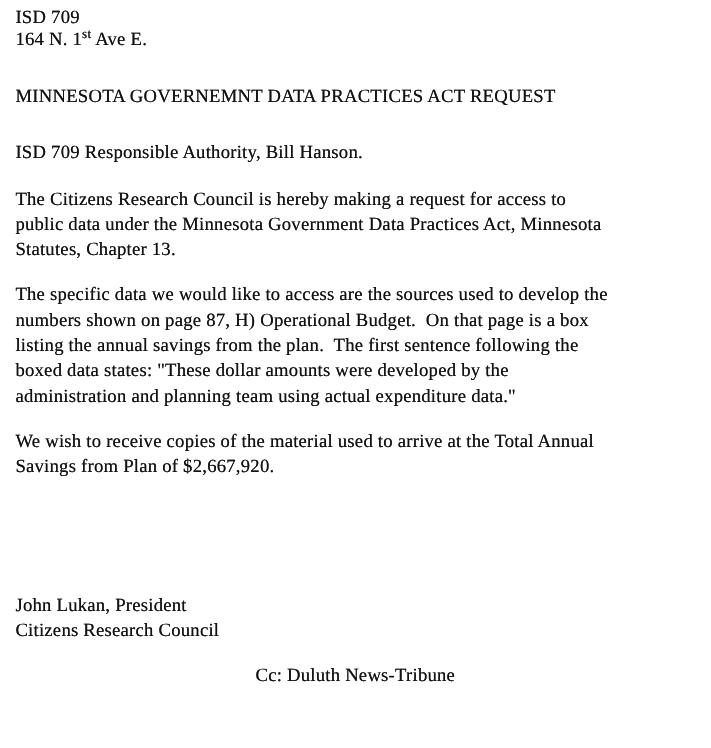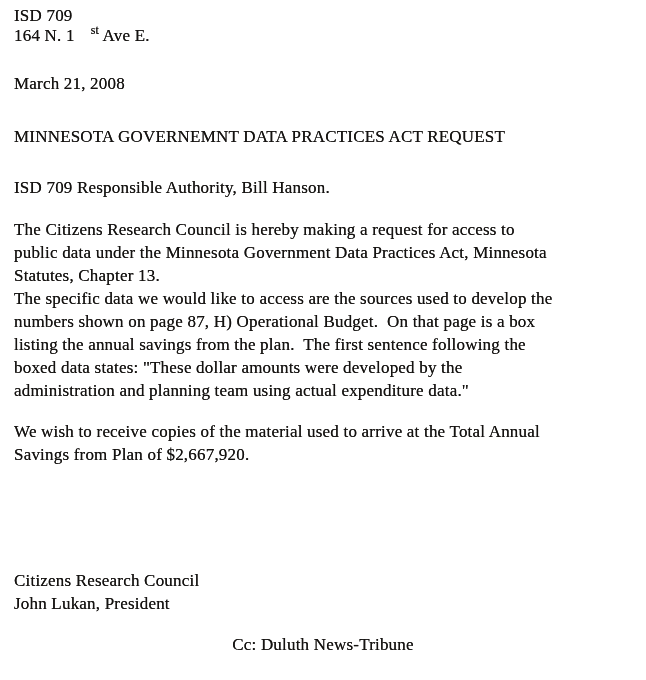--- a/index.html
+++ b/index.html
@@ -29,78 +29,76 @@
   .sender-block {
     line-height: 20px;
   }
   .sender-line {
     white-space: pre-wrap;
   }
   sup.ordinal {
     font-size: 12px;
     line-height: 0;
     vertical-align: super;
-    margin-left: 16px;
   }
   .date-line {
     margin-top: 26px;
   }
   .subject-line {
     margin-top: 30px;
     white-space: pre-wrap;
   }
   .recipient-line {
     margin-top: 28px;
     white-space: pre-wrap;
   }
   .para {
     white-space: pre-wrap; 
     margin: 0;
   }
   .para-1 { margin-top: 19px; }
-  .para-2 { }
+  .para-2 { margin-top: 18px; }
   .para-3 { margin-top: 18px; }
   .signature-block {
     margin-top: 103px;
   }
   .cc-line {
     margin-top: 18px;
     white-space: pre-wrap;
     text-align: center;
   }
 </style>
 </head>
 <body>
 
 <div class="letter">
 
   <div class="sender-block">
     <div class="sender-line">ISD 709</div>
     <div class="sender-line"><span>164 N. 1</span><sup class="ordinal">st</sup><span> Ave E.</span></div>
   </div>
 
-  <div class="date-line">March 21, 2008</div>
 
   <div class="subject-line">MINNESOTA GOVERNEMNT DATA PRACTICES ACT REQUEST</div>
 
   <div class="recipient-line">ISD 709 Responsible Authority, Bill Hanson.</div>
 
   <p class="para para-1">The Citizens Research Council is hereby making a request for access to
 public data under the Minnesota Government Data Practices Act, Minnesota
 Statutes, Chapter 13.</p>
 
   <p class="para para-2">The specific data we would like to access are the sources used to develop the
 numbers shown on page 87, H) Operational Budget.  On that page is a box
 listing the annual savings from the plan.  The first sentence following the
 boxed data states: "These dollar amounts were developed by the
 administration and planning team using actual expenditure data."</p>
 
   <p class="para para-3">We wish to receive copies of the material used to arrive at the Total Annual
 Savings from Plan of $2,667,920.</p>
 
   <div class="signature-block">
+    <div>John Lukan, President</div>
     <div>Citizens Research Council</div>
-    <div>John Lukan, President</div>
   </div>
 
   <div class="cc-line">Cc: Duluth News-Tribune</div>
 
 </div>
 
 </body></html>

